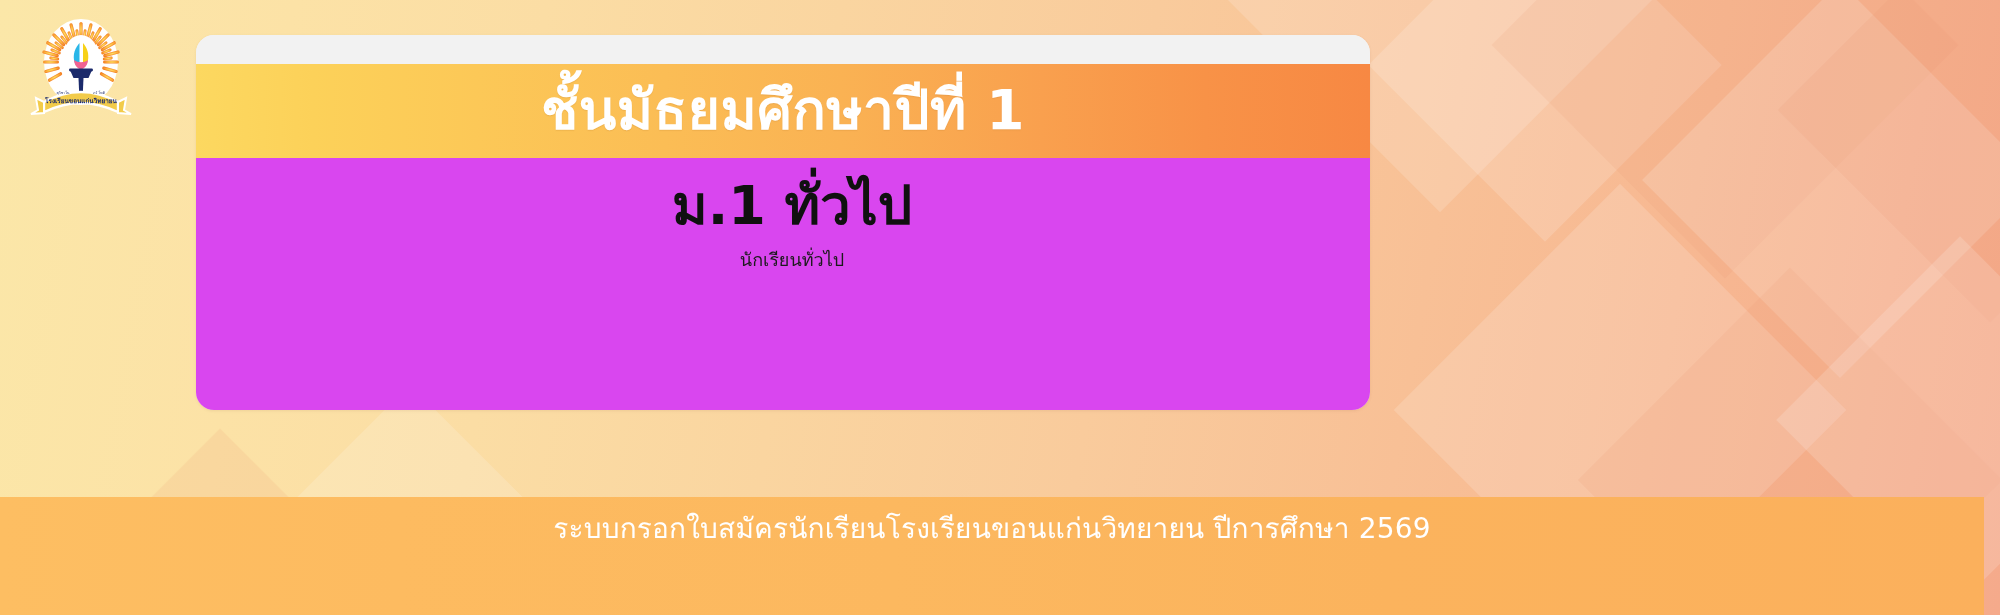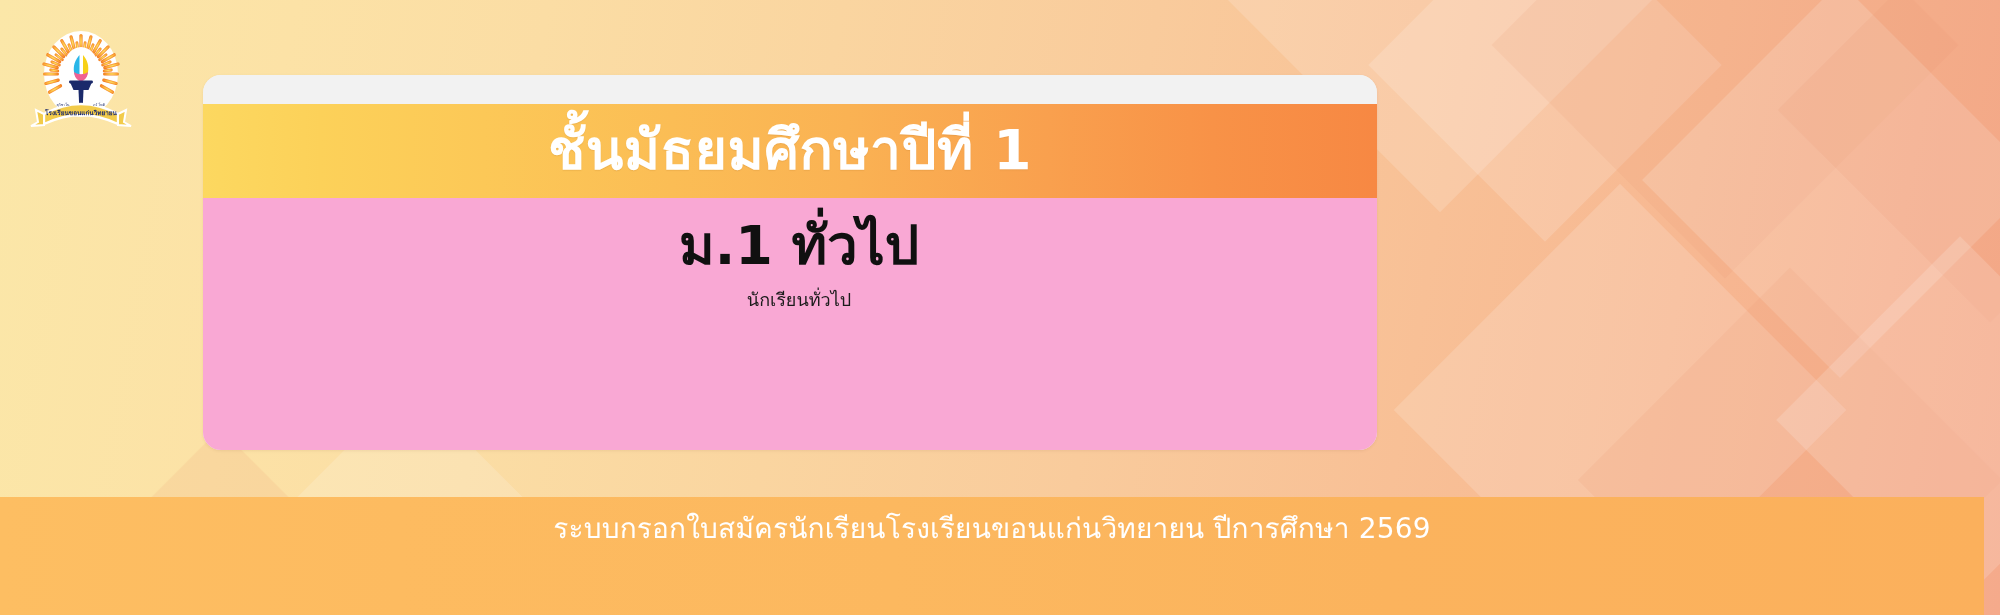--- a/index.html
+++ b/index.html
@@ -38,39 +38,38 @@
     transform: rotate(45deg);
   }
   .chev.dark {
     background: rgba(233, 150, 110, 0.13);
   }
 
   
   .logo-wrap {
     position: absolute;
     left: 22px;
-    top: 26px;
+    top: 14px;
     width: 118px;
     height: 112px;
     text-decoration: underline;
   }
   .logo-svg { display: block; width: 118px; height: 112px; }
 
   
   .card {
     position: absolute;
-    left: 203px;
+    left: 196px;
     top: 35px;
     width: 1174px;
     height: 375px;
     background: #f2f2f2;
     border-radius: 18px;
     overflow: hidden;
     box-shadow: 0 1px 3px rgba(120, 80, 40, 0.10);
-    margin-top: 40px;
   }
 
   .card-top-pad {
     height: 29px;
     background: #f2f2f2;
   }
 
   .card-header {
     height: 94px;
     background: linear-gradient(90deg,
@@ -91,21 +90,21 @@
     color: #ffffff;
     font-size: 55px;
     font-weight: bold;
     line-height: 1.05;
     letter-spacing: 0.5px;
     white-space: nowrap;
     text-shadow: 0 1px 1px rgba(180, 110, 40, 0.18);
   }
 
   .card-body {
-    background: #f9a8d4;
+    background: #d946ef;
     height: 252px;
     padding-top: 14px;
     text-align: center;
     padding-left: 18px;
   }
 
   .card-title {
     color: #101010;
     font-size: 54px;
     font-weight: bold;

